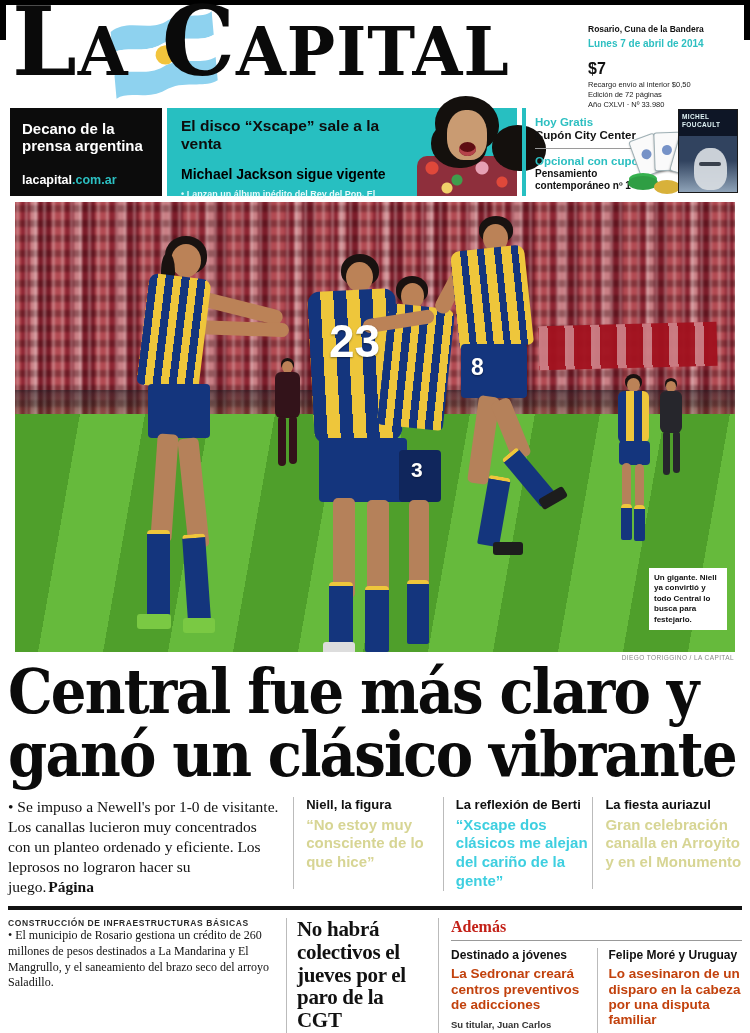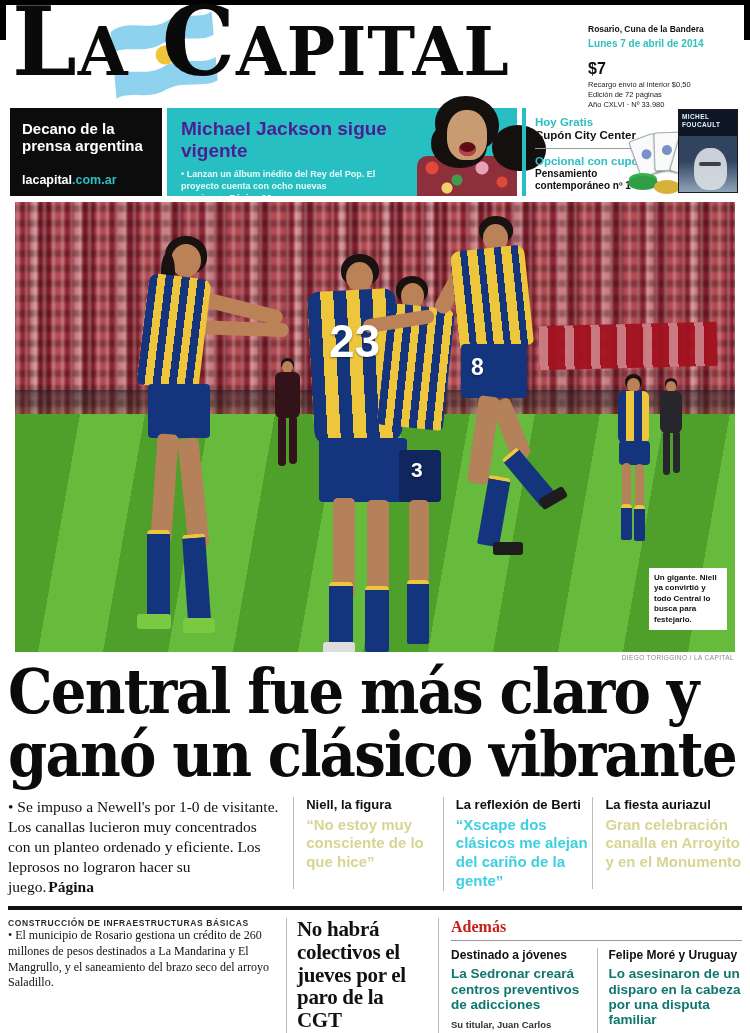--- a/index.html
+++ b/index.html
@@ -32,21 +32,21 @@
   .strip{display:flex;margin:2px 10px 0;height:88px;gap:5px}
   .slogan-box{width:152px;background:#0c0c0c;color:#fff;box-sizing:border-box;
     padding:12px 12px 9px;display:flex;flex-direction:column;justify-content:space-between}
   .slogan{font-weight:bold;font-size:15px;line-height:1.15}
   .site{font-weight:bold;font-size:12.5px}
   .site .dom{color:#2cbfc1}
 
   .mj-banner{flex:1;background:#27bfc1;position:relative;box-sizing:border-box;
     padding:9px 112px 8px 14px}
   .mj-l1{font-weight:bold;font-size:15.5px;color:#0d0d0d}
-  .mj-l2{font-weight:bold;font-size:19px;color:#4c1d95;margin-top:1px}
+  .mj-l2{font-weight:bold;font-size:14px;color:#000000;margin-top:13px}
   .mj-body{font-size:9px;font-weight:bold;color:#e8fbfb;margin-top:6px;line-height:1.35;max-width:250px}
   .mj-body b{margin-left:2px;color:#fff}
   .mj-art{position:absolute;right:0;top:-12px;width:100px;height:100px}
   .mj-hair{position:absolute;left:18px;top:0;width:64px;height:56px;background:#14100d;
     border-radius:48% 52% 46% 50%;box-shadow:-8px 20px 0 -4px #14100d,52px 24px 0 -5px #14100d}
   .mj-face{position:absolute;left:30px;top:14px;width:40px;height:50px;background:#c99b72;border-radius:46% 46% 40% 42%}
   .mj-mouth{position:absolute;left:42px;top:46px;width:17px;height:14px;background:#5e0d12;
     border-radius:50%;box-shadow:inset 0 -4px 0 #b5434a}
   .mj-shirt{position:absolute;left:0;top:60px;width:100px;height:40px;border-radius:10px 10px 0 0;background:
     radial-gradient(circle at 15% 30%,#e0483a 0 6px,transparent 7px),
@@ -143,21 +143,21 @@
   .b1 p{font-family:"Liberation Serif",serif;font-size:12px;line-height:1.3;margin:0}
   .b2{width:152px;box-sizing:border-box;border-left:1px solid #bbb;padding:0 10px}
   .b2 h2{font-family:"Liberation Serif",serif;font-size:21px;line-height:1.08;margin:0;letter-spacing:-.3px}
   .bademas{flex:1;box-sizing:border-box;border-left:1px solid #bbb;padding-left:12px}
   .ademas-label{color:#c32017;font-family:"Liberation Serif",serif;font-weight:bold;font-size:16px}
   .ademas-rule{border-top:1px solid #999;margin:4px 0 7px}
   .ademas-cols{display:flex}
   .ad-item{width:50%;box-sizing:border-box;padding-right:10px}
   .ad-item + .ad-item{border-left:1px solid #bbb;padding-left:11px;padding-right:0}
   .ad-kicker{font-weight:bold;font-size:12px}
-  .ad-head{color:#0f766e;font-weight:bold;font-size:13.5px;line-height:1.13;margin:4px 0 7px}
+  .ad-head{color:#c2410c;font-weight:bold;font-size:13.5px;line-height:1.13;margin:4px 0 7px}
   .ad-body{font-size:9.5px;font-weight:bold;color:#333;line-height:1.32}
 </style>
 </head>
 <body>
 
 <div class="topline"></div>
 <div class="tick l"></div>
 <div class="tick r"></div>
 
 <header class="masthead">
@@ -183,20 +183,21 @@
 <div class="strip">
   <div class="slogan-box">
     <div class="slogan">
       <div>Decano de la</div>
       <div>prensa argentina</div>
     </div>
     <div class="site"><span>lacapital</span><span class="dom">.com.ar</span></div>
   </div>
 
   <div class="mj-banner">
+    <div class="mj-l1">El disco “Xscape” sale a la venta</div>
     <div class="mj-l2">Michael Jackson sigue vigente</div>
     <div class="mj-body"><span>• Lanzan un álbum inédito del Rey del Pop. El proyecto cuenta con ocho nuevas canciones.</span><b>Página 26</b></div>
     <div class="mj-art">
       <div class="mj-shirt"></div>
       <div class="mj-hair"></div>
       <div class="mj-face"></div>
       <div class="mj-mouth"></div>
     </div>
   </div>
 

